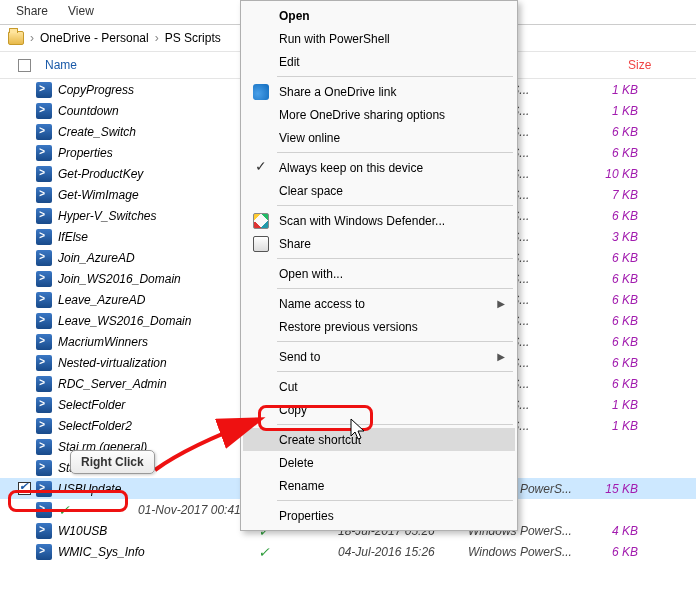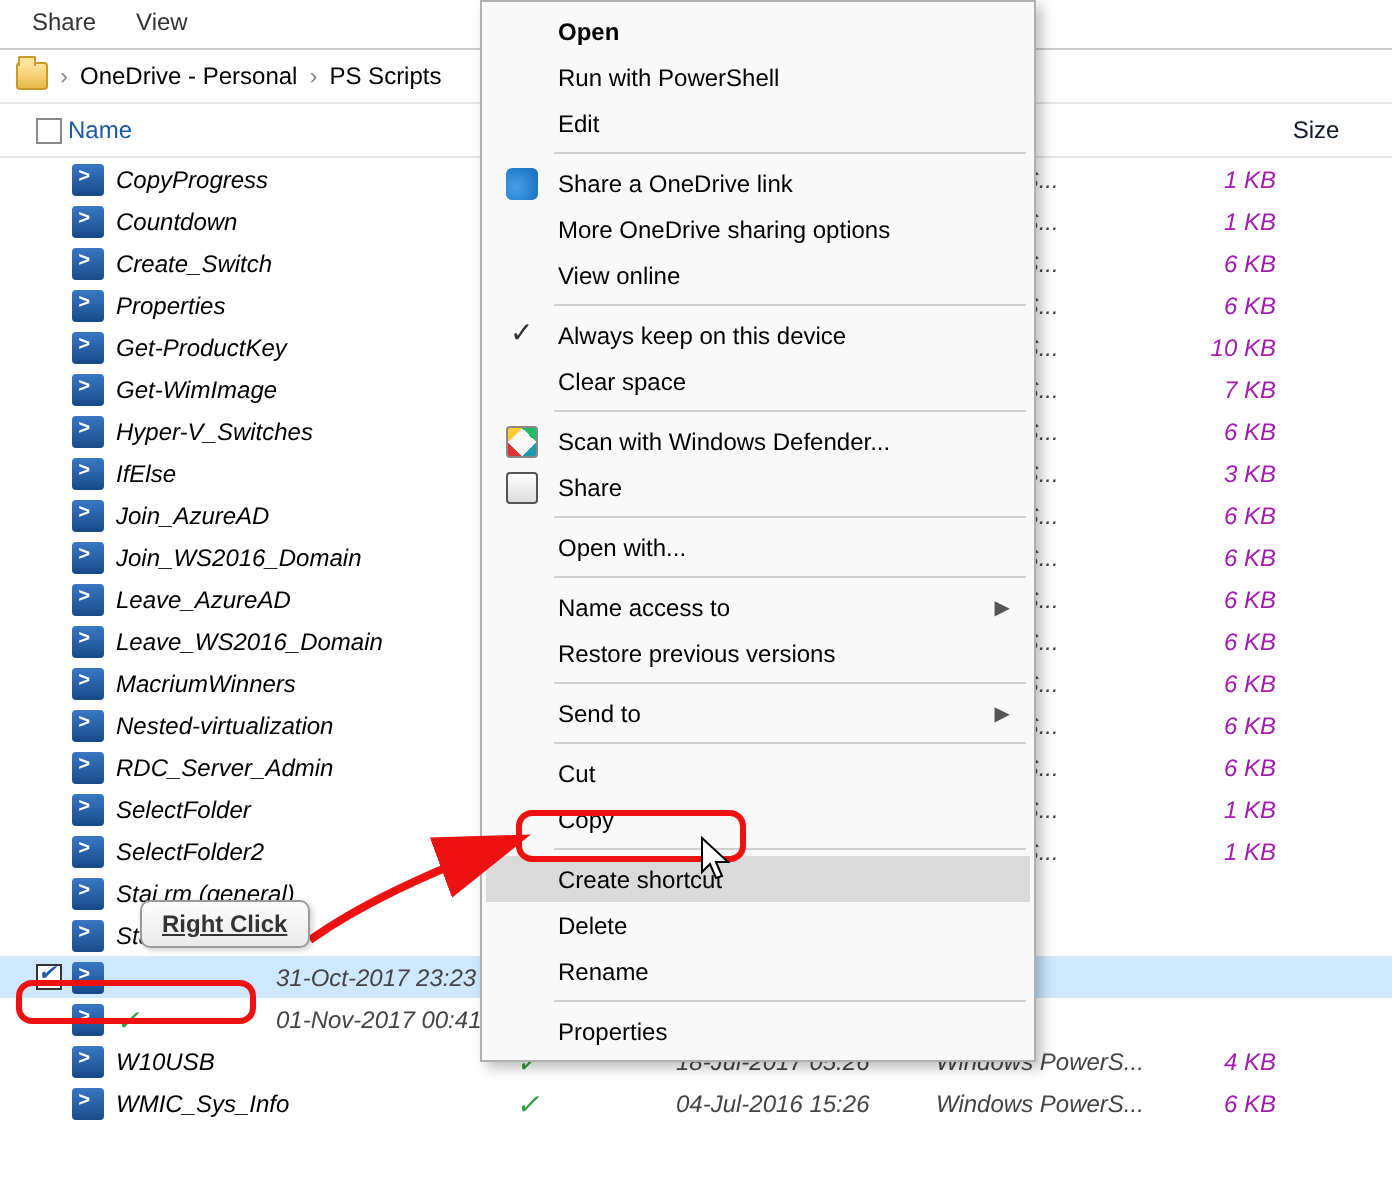--- a/index.html
+++ b/index.html
@@ -42,36 +42,36 @@
     top:-4px;left:0;width:7px;height:4px;
     background:#ffe49c;border:1px solid #c79a2a;border-bottom:none;
     border-radius:1px 1px 0 0;
   }
   .bc-sep { color:#888; }
   .columns {
     display:flex;
     align-items:center;
     padding: 6px 8px 6px 18px;
     color:#1a5aa8;
-    gap:3px;
+    gap:14px;
     border-bottom:1px solid #e5e5e5;
   }
   .chk {
     width:13px;height:13px;border:1px solid #888;background:#fff;
     display:inline-block;flex:none;
   }
   .chk.checked {
     background:#fff;border-color:#333;
     position:relative;
   }
   .chk.checked::after{
     content:"✔";position:absolute;top:-3px;left:0;font-size:11px;color:#1a5aa8;
   }
   .col-name { flex: 1 1 auto; }
-  .col-size { width:90px; text-align:center; color:#0f172a; padding-left:30px;}
+  .col-size { width:90px; text-align:left; color:#ef4444; padding-left:30px;}
   .list {
     position:relative;
   }
   .row {
     display:flex;
     align-items:center;
     height:21px;
     padding-left:18px;
     position:relative;
     font-style:italic;
@@ -157,21 +157,20 @@
     left:70px;top:450px;
     background:linear-gradient(#fdfdfd,#eaeaea);
     border:1px solid #9a9a9a;
     border-radius:5px;
     padding:4px 10px;
     font-size:12px;
     font-weight:bold;
     color:#333;
     box-shadow:1px 1px 3px rgba(0,0,0,.2);
     z-index:70;
-    text-decoration:underline;
   }
   
   .arrow-svg {
     position:absolute;left:150px;top:415px;width:120px;height:60px;z-index:65;overflow:visible;
   }
   
   .cursor {
     position:absolute;left:348px;top:418px;z-index:80;pointer-events:none;
   }
 </style>
@@ -367,20 +366,21 @@
       <span class="status"></span>
       <span class="datecol"></span>
       <span class="typecol"></span>
       <span class="sizecol"></span>
     </div>
     <div class="row selected">
       <span class="chkwrap">
         <span class="chk checked"></span>
       </span>
       <span class="ps-ico"></span>
+      <span class="fname">USBUpdate</span>
       <span class="status"></span>
       <span class="datecol">31-Oct-2017 23:23</span>
       <span class="typecol">Windows PowerS...</span>
       <span class="sizecol">15 KB</span>
     </div>
     <div class="row">
       <span class="chkwrap"></span>
       <span class="ps-ico"></span>
       <span class="status">✓</span>
       <span class="datecol">01-Nov-2017 00:41</span>

